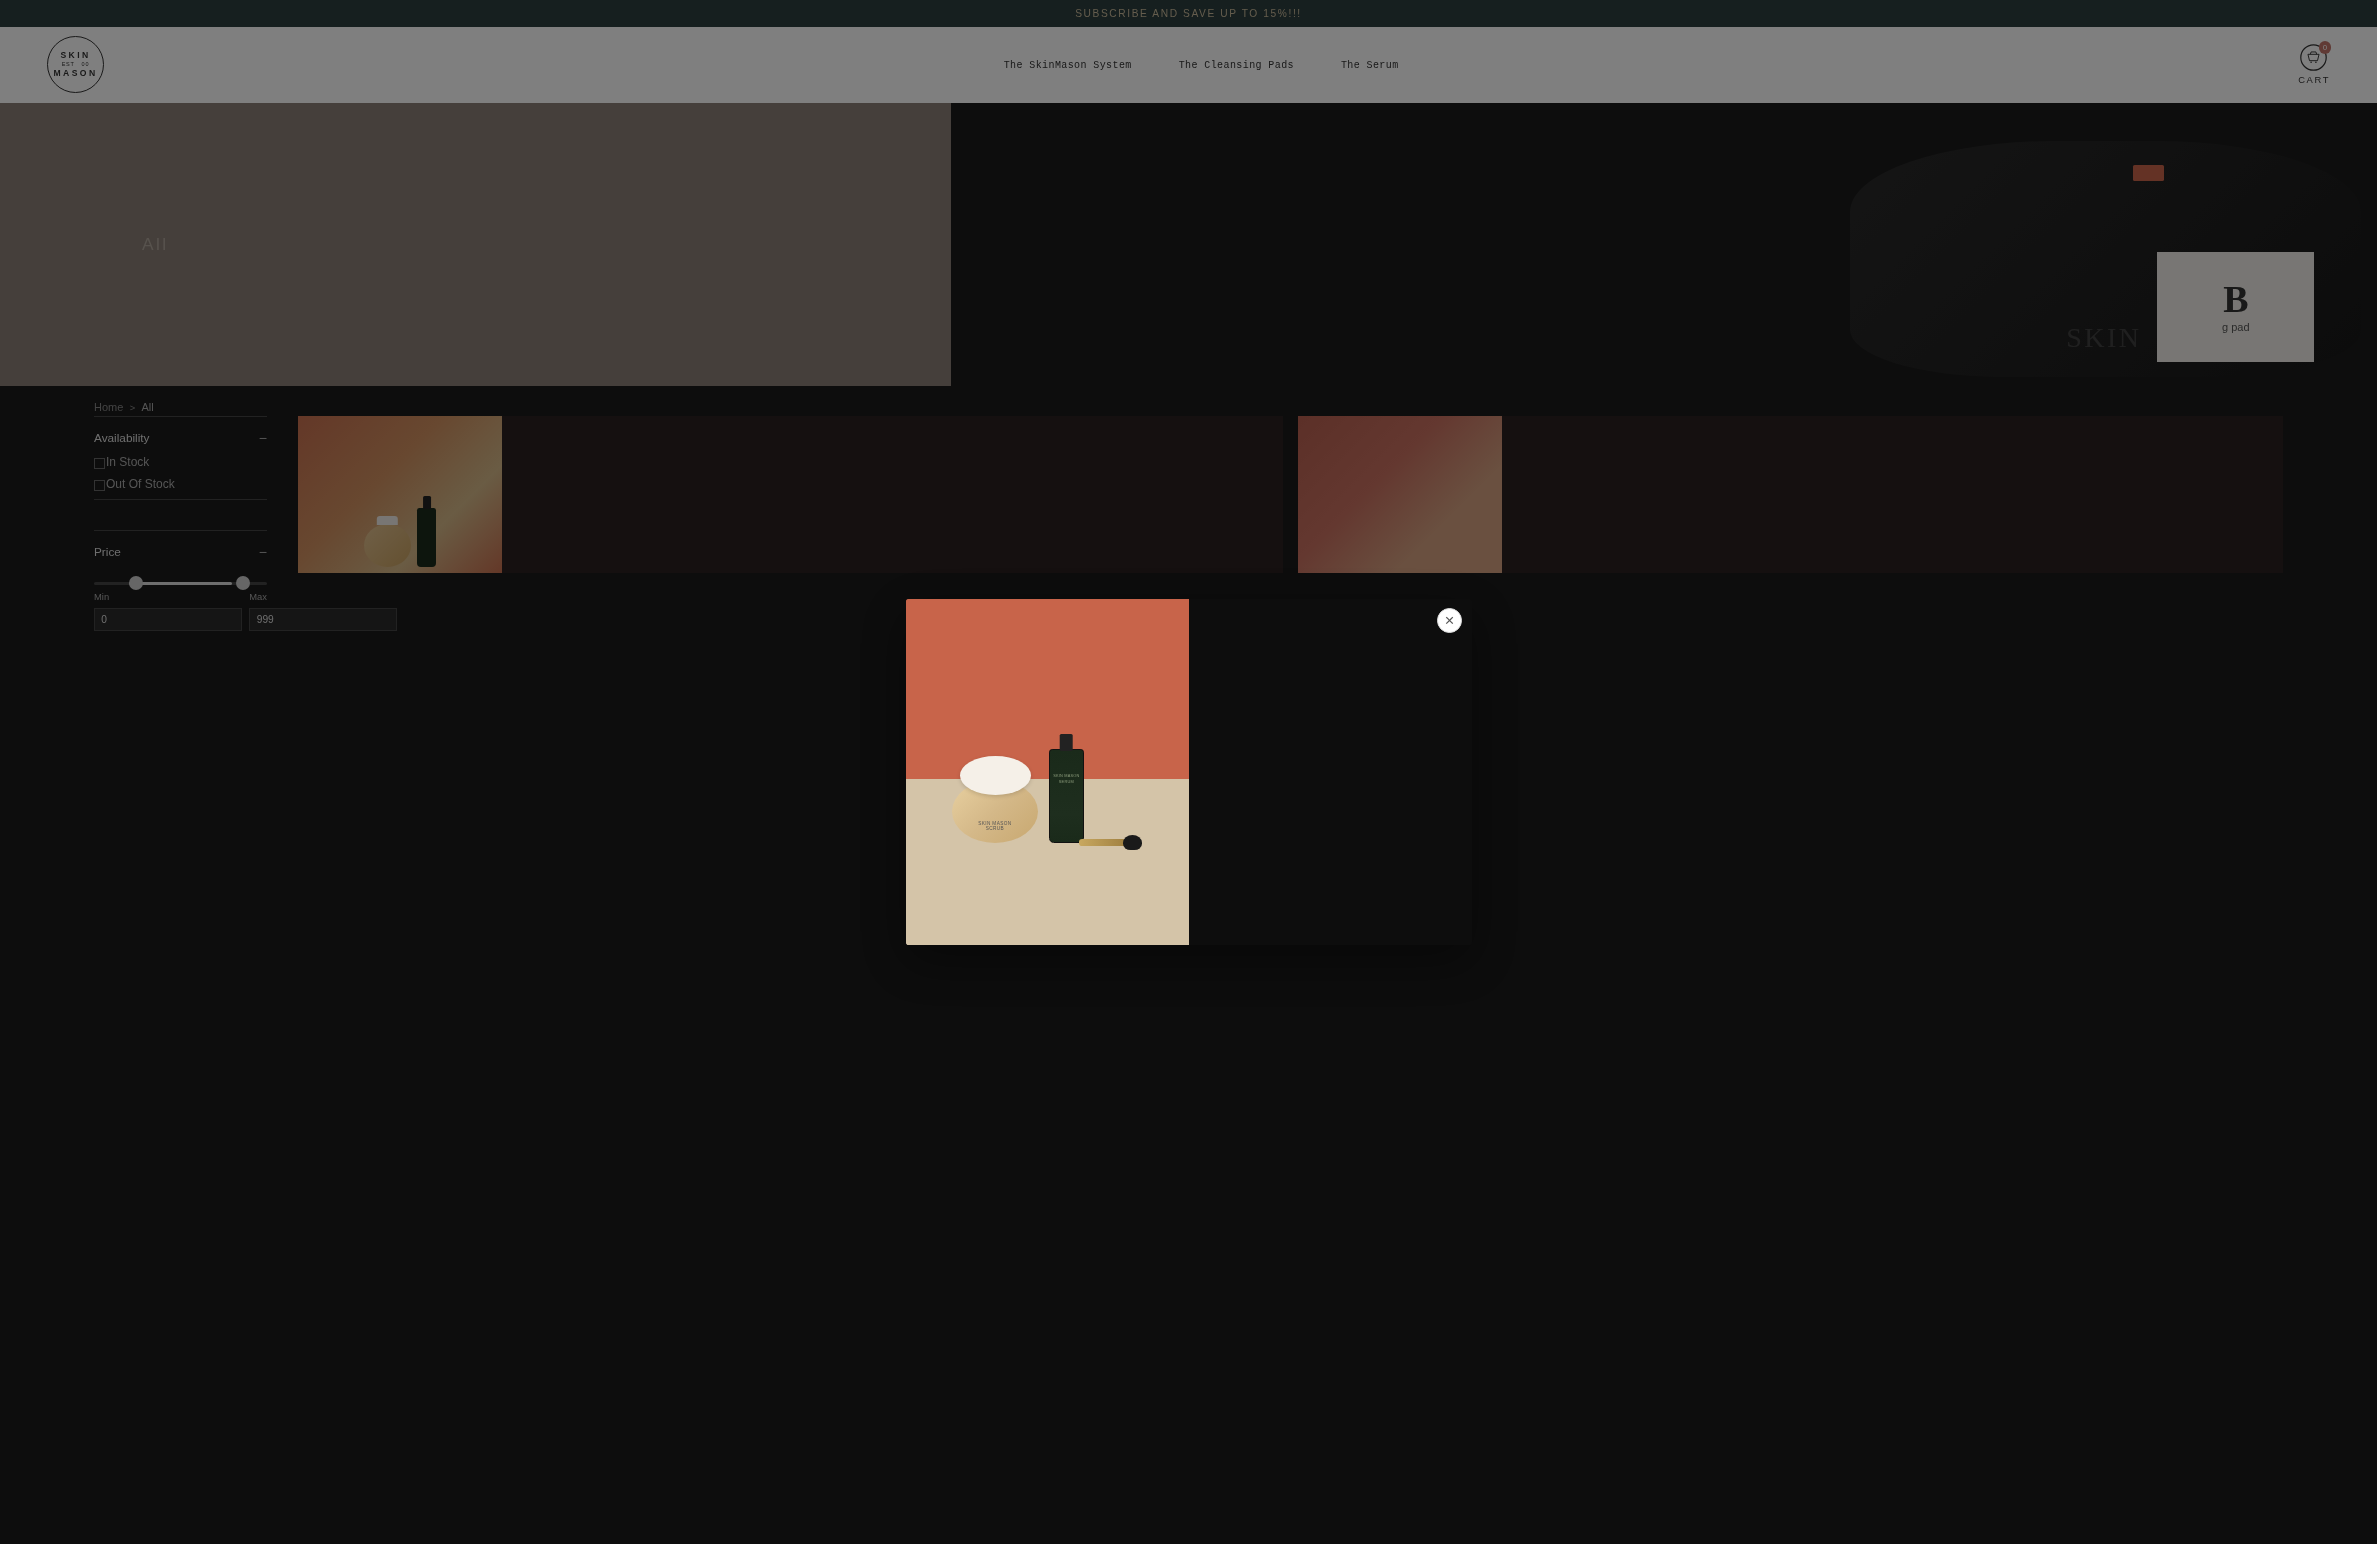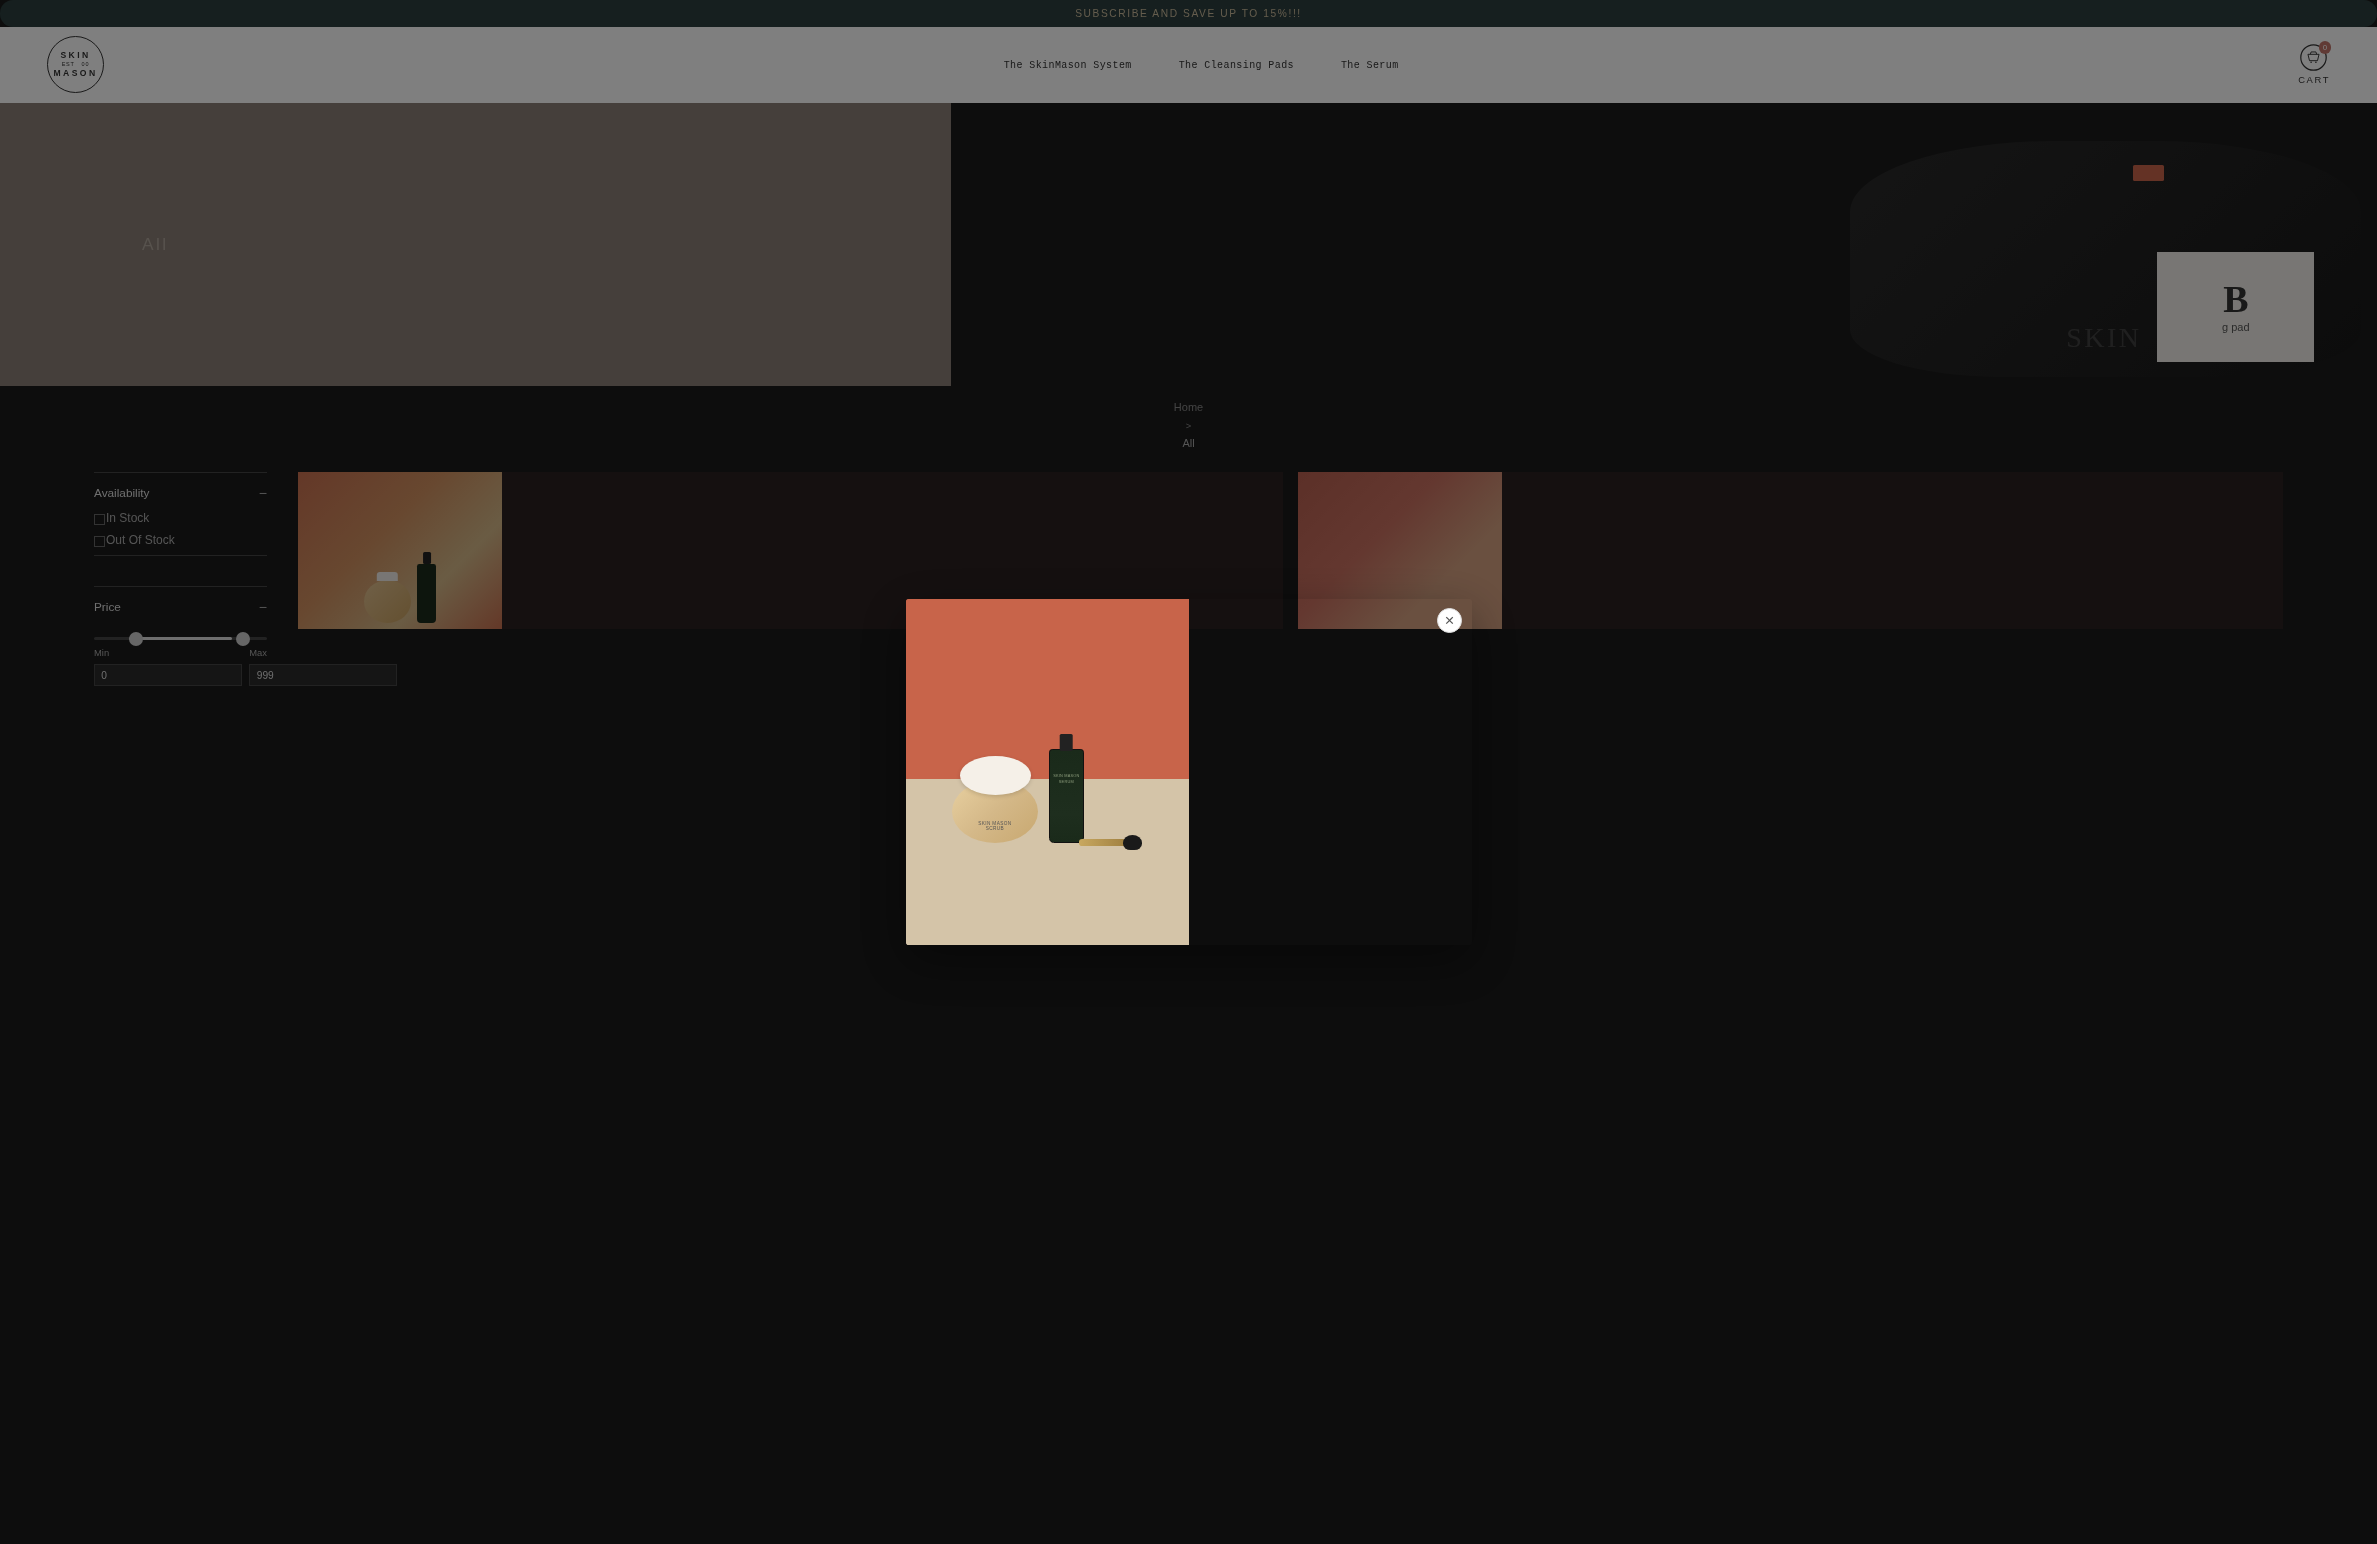--- a/index.html
+++ b/index.html
@@ -13,21 +13,20 @@
 
     
     .top-banner {
       background: #2c3e3e;
       color: #c8b99a;
       text-align: center;
       padding: 7.9px 0;
       font-size: 10.2px;
       letter-spacing: 1.6px;
       font-family: 'Arial', sans-serif;
-      border-radius: 13px;
     }
 
     
     .header {
       background: #fff;
       display: flex;
       align-items: center;
       justify-content: space-between;
       padding: 9.4px 47px;
       position: relative;
@@ -117,22 +116,21 @@
       padding: 15.7px 94px;
     }
 
     .breadcrumb {
       display: flex;
       align-items: center;
       gap: 6.3px;
       color: #888;
       font-size: 11px;
       font-family: 'Arial', sans-serif;
-      margin-bottom: 23px;
-      flex-direction: column;
+      margin-bottom: 3px;
     }
 
     .breadcrumb .bc-current {
       color: #aaa;
     }
 
     .breadcrumb-chevron {
       color: #888;
       font-size: 9.4px;
     }

